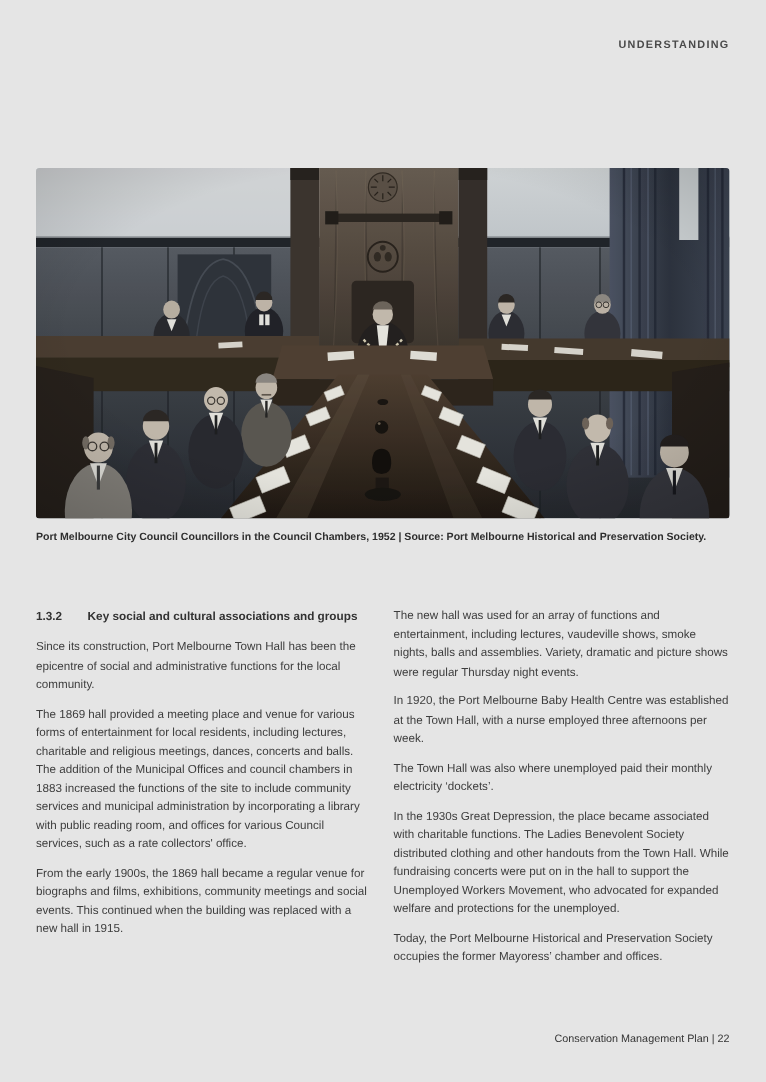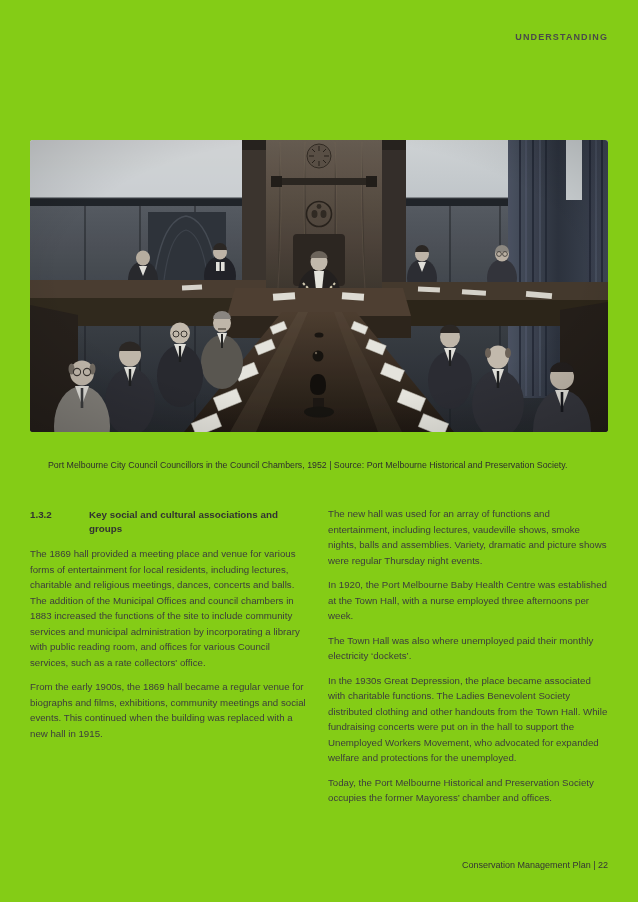--- a/index.html
+++ b/index.html
@@ -1,45 +1,45 @@
 <!DOCTYPE html>
 <html><head>
 <meta charset="utf-8">
 <style>
   html,body{margin:0;padding:0;}
   body{
     width:638px;height:902px;background:#ffffff;
     font-family:"Liberation Sans",sans-serif;
     color:#3d3d3d;position:relative;overflow:hidden;
   }
-  .page{position:absolute;inset:0;background:#84cc16;}
+  .page{position:absolute;inset:0;background:#e5e5e5;}
 
   .header-label{
     position:absolute;top:32px;right:30px;
     font-size:9px;font-weight:600;letter-spacing:1.1px;color:#4a4a4a;
   }
 
   .photo-wrap{
     position:absolute;left:30px;top:140px;width:578px;height:292px;
     border-radius:3px;overflow:hidden;background:#c9ced1;
   }
   .photo-wrap svg{display:block;width:100%;height:100%;}
 
   .caption-block{position:absolute;left:30px;top:441px;width:578px;}
   .figure-label{font-size:8.8px;font-weight:bold;color:#2e2e2e;margin:0 0 3px 0;}
-  .figure-caption{font-size:8.8px;color:#2e2e2e;margin:18px;line-height:13px;}
+  .figure-caption{font-size:8.8px;color:#2e2e2e;margin:0;line-height:13px;font-weight:bold;}
 
   .columns{
     position:absolute;left:30px;top:506px;width:578px;
     display:flex;gap:18px;
   }
   .col{width:280px;}
   .section-heading{
     font-size:9.8px;font-weight:bold;color:#323232;
-    margin:2px 0 10px 0;line-height:14px;display:flex;gap:16px;
+    margin:2px 0 10px 0;line-height:14px;display:flex;
   }
   .heading-number{flex:0 0 43px;}
   .para{
     font-size:9.7px;line-height:15.5px;color:#3d3d3d;
     margin:0 0 9px 0;
   }
 
   .footer-label{
     position:absolute;top:860px;right:30px;
     font-size:9px;font-weight:normal;color:#343434;
@@ -289,20 +289,21 @@
     <p class="figure-caption">Port Melbourne City Council Councillors in the Council Chambers, 1952 | Source: Port Melbourne Historical and Preservation Society.</p>
   </div>
 
   <div class="columns">
     <div class="col">
       <div class="section-heading">
         <span class="heading-number">1.3.2</span>
         <span>Key social and cultural associations and groups</span>
       </div>
       <div>
+          <p class="para">Since its construction, Port Melbourne Town Hall has been the epicentre of social and administrative functions for the local community.</p>
           <p class="para">The 1869 hall provided a meeting place and venue for various forms of entertainment for local residents, including lectures, charitable and religious meetings, dances, concerts and balls. The addition of the Municipal Offices and council chambers in 1883 increased the functions of the site to include community services and municipal administration by incorporating a library with public reading room, and offices for various Council services, such as a rate collectors' office.</p>
           <p class="para">From the early 1900s, the 1869 hall became a regular venue for biographs and films, exhibitions, community meetings and social events. This continued when the building was replaced with a new hall in 1915.</p>
         </div>
     </div>
     <div class="col">
       <div>
           <p class="para">The new hall was used for an array of functions and entertainment, including lectures, vaudeville shows, smoke nights, balls and assemblies. Variety, dramatic and picture shows were regular Thursday night events.</p>
           <p class="para">In 1920, the Port Melbourne Baby Health Centre was established at the Town Hall, with a nurse employed three afternoons per week.</p>
           <p class="para">The Town Hall was also where unemployed paid their monthly electricity ‘dockets’.</p>
           <p class="para">In the 1930s Great Depression, the place became associated with charitable functions. The Ladies Benevolent Society distributed clothing and other handouts from the Town Hall. While fundraising concerts were put on in the hall to support the Unemployed Workers Movement, who advocated for expanded welfare and protections for the unemployed.</p>

